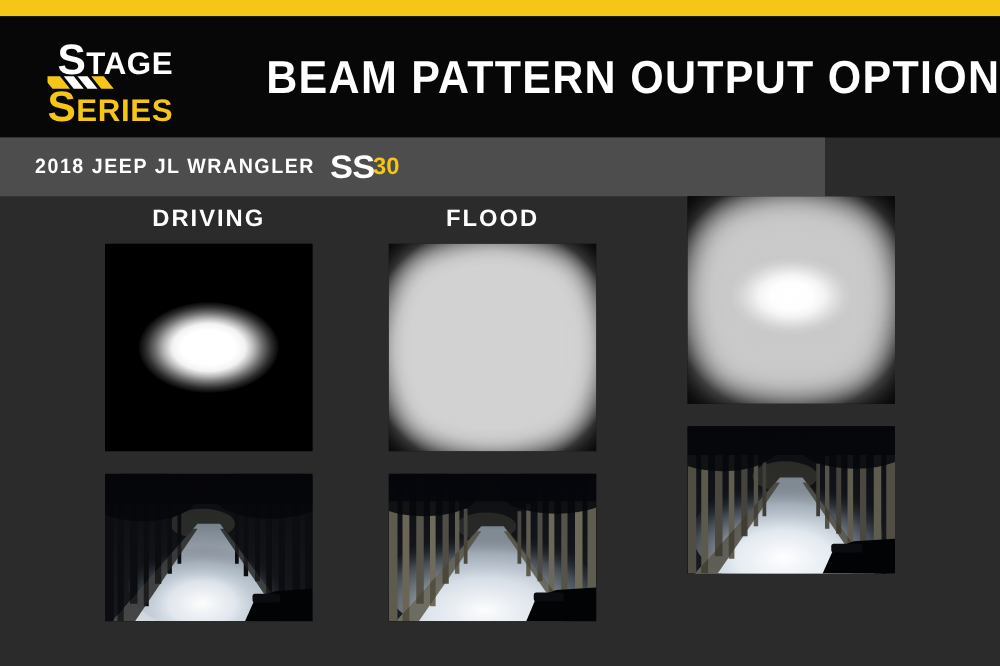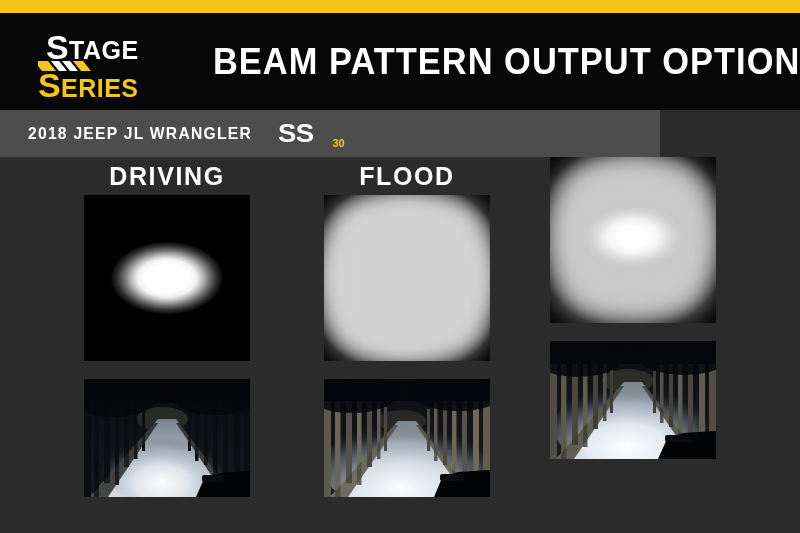--- a/index.html
+++ b/index.html
@@ -81,67 +81,65 @@
     margin-left: 28px;
     color: #ffffff;
     font-size: 16.5px;
     font-weight: bold;
     letter-spacing: 1.3px;
     white-space: nowrap;
     transform: scaleX(0.95);
     transform-origin: left center;
   }
   .model-badge {
-    margin-left: 14px;
     display: inline-flex;
-    align-items: flex-end;
+    align-items: center;
     white-space: nowrap;
-    gap: 20px;
   }
   .model-ss {
     color: #ffffff;
     font-size: 26px;
     font-weight: bold;
     letter-spacing: -0.5px;
     transform: scaleX(1.06);
     transform-origin: left bottom;
   }
   .model-num {
     color: #f5c518;
-    font-size: 11px;
+    font-size: 19px;
     font-weight: bold;
     letter-spacing: 0px;
     margin-left: 1px;
   }
 
   
   .columns {
     position: absolute;
     top: 157px; left: 0;
     width: 800px;
     height: 376px;
   }
 
   .column {
     position: absolute;
     top: 0;
     width: 166px;
     height: 376px;
   }
   .col-0 { left: 84px; }
-  .col-1 { left: 324px; }
+  .col-1 { left: 311px; }
   .col-2 { left: 550px; }
 
   .col-header {
     height: 38px;
     display: flex;
     align-items: center;
     justify-content: center;
     color: #ffffff;
-    font-size: 25px;
+    font-size: 19px;
     font-weight: bold;
     letter-spacing: 1.6px;
     white-space: nowrap;
   }
 
   
   .beam-tile {
     position: relative;
     width: 166px;
     height: 166px;

